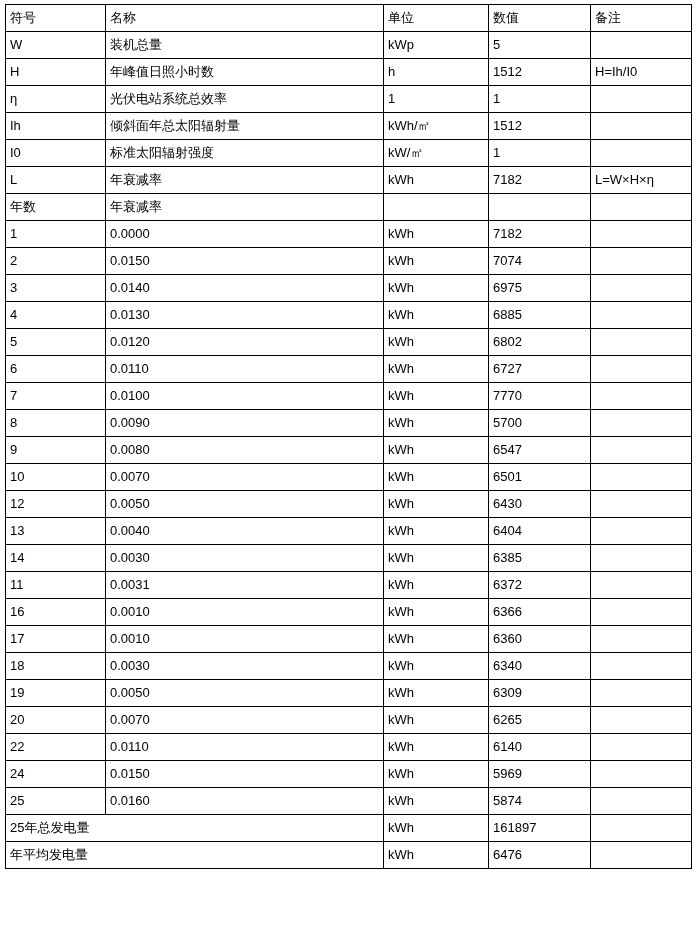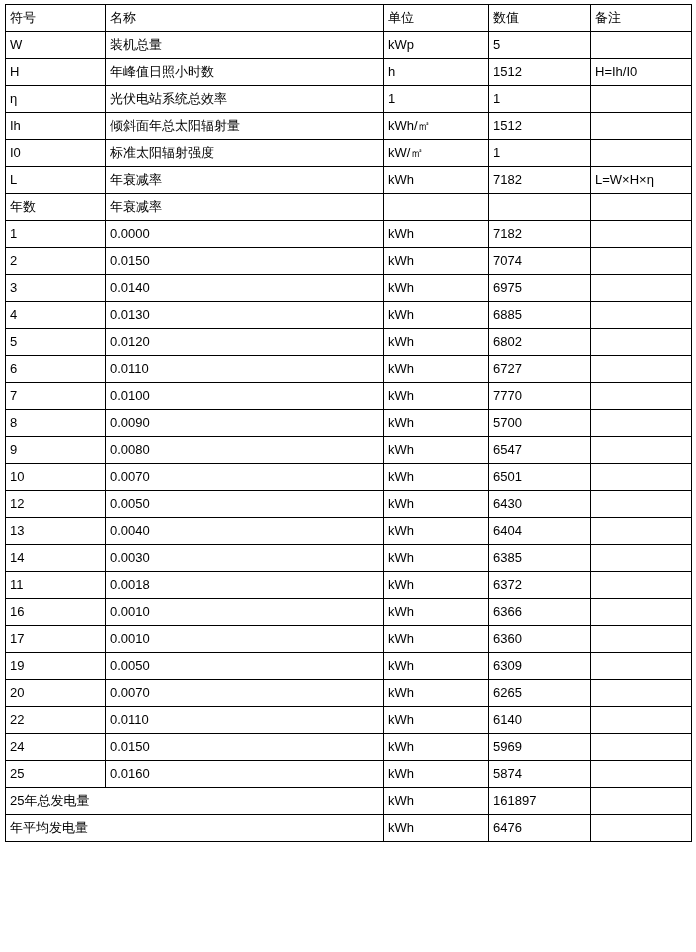--- a/index.html
+++ b/index.html
@@ -196,37 +196,44 @@
         </tr>
         <tr>
           <td>14</td>
           <td>0.0030</td>
           <td>kWh</td>
           <td>6385</td>
           <td></td>
         </tr>
         <tr>
           <td>11</td>
-          <td>0.0018</td>
+          <td>0.0031</td>
           <td>kWh</td>
           <td>6372</td>
           <td></td>
         </tr>
         <tr>
           <td>16</td>
           <td>0.0010</td>
           <td>kWh</td>
           <td>6366</td>
           <td></td>
         </tr>
         <tr>
           <td>17</td>
           <td>0.0010</td>
           <td>kWh</td>
           <td>6360</td>
+          <td></td>
+        </tr>
+        <tr>
+          <td>18</td>
+          <td>0.0030</td>
+          <td>kWh</td>
+          <td>6340</td>
           <td></td>
         </tr>
         <tr>
           <td>19</td>
           <td>0.0050</td>
           <td>kWh</td>
           <td>6309</td>
           <td></td>
         </tr>
         <tr>

